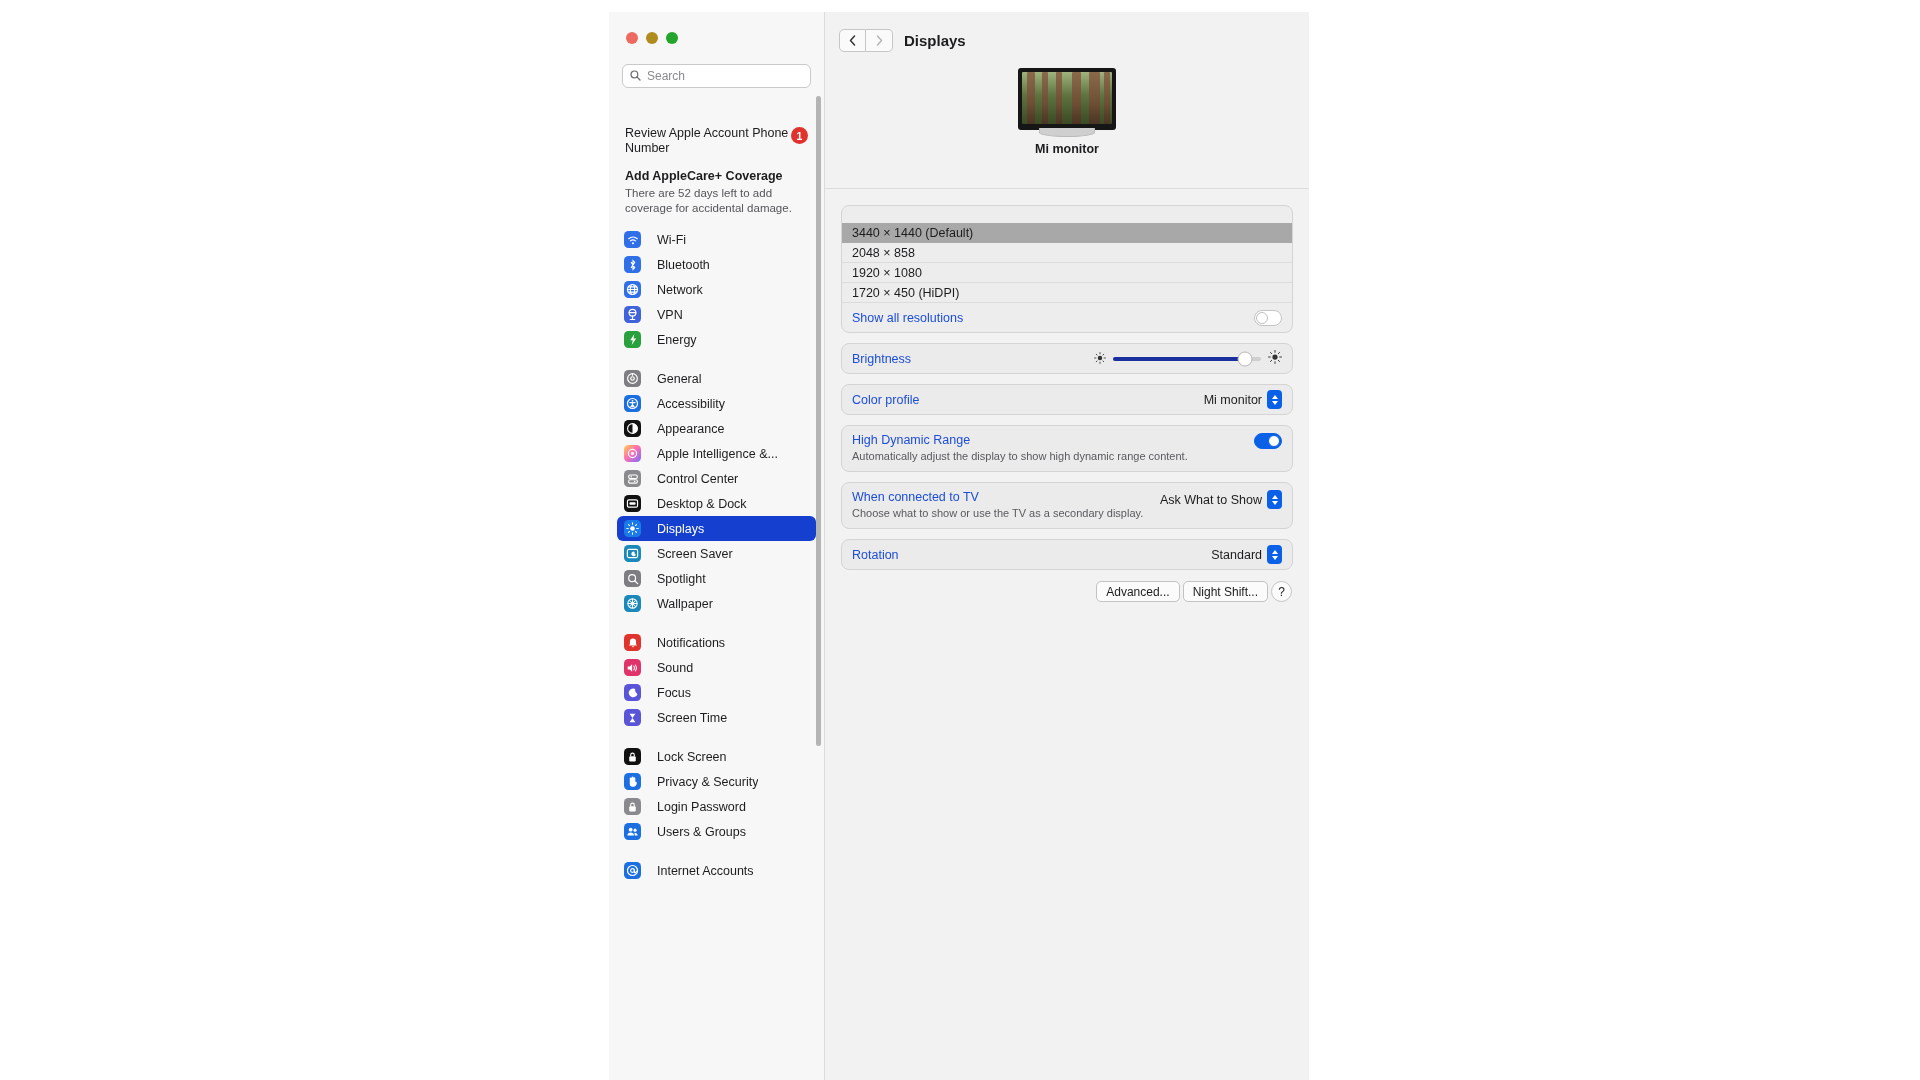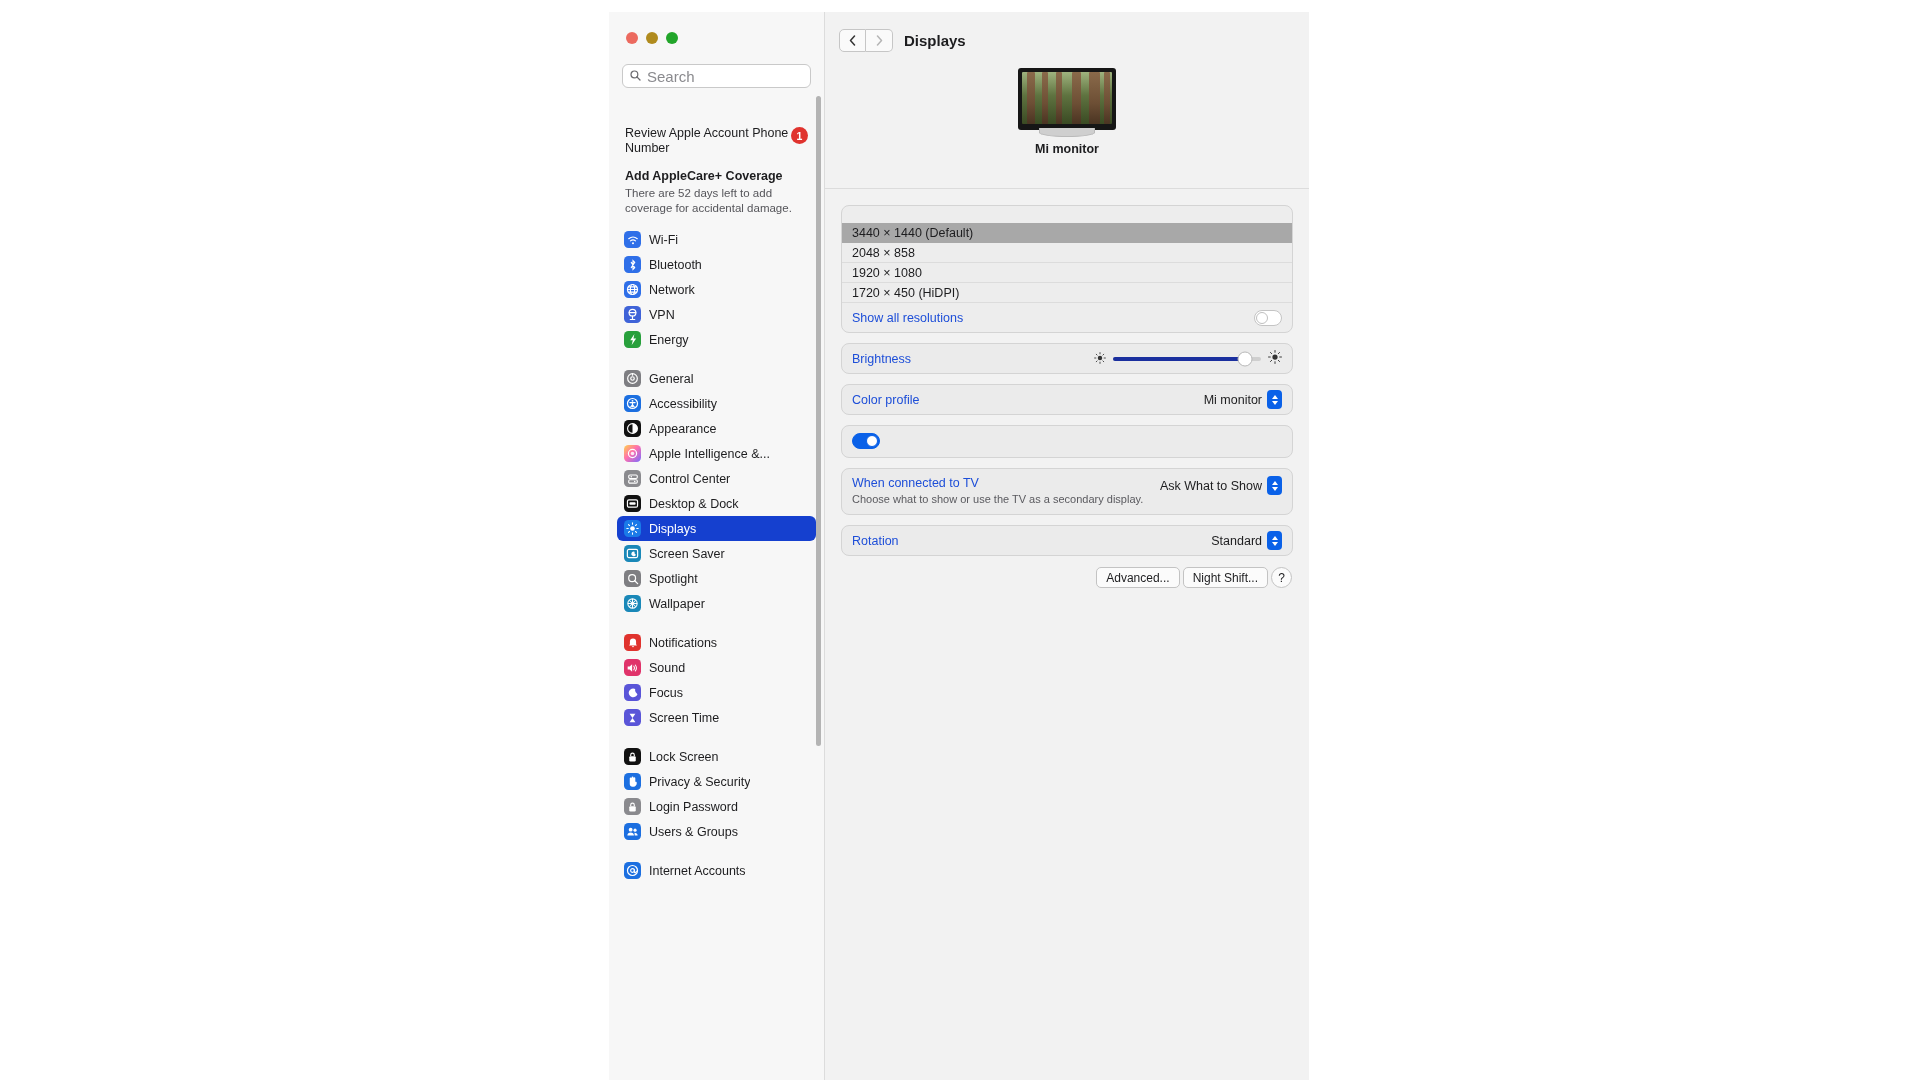--- a/index.html
+++ b/index.html
@@ -40,21 +40,21 @@
     border: 1px solid #c9c9c9;
     border-radius: 6px;
     display: flex; align-items: center;
     padding: 0 7px;
     gap: 6px;
   }
   .search-wrap svg { flex: none; }
   .search-input {
     border: none; outline: none; background: transparent;
     font-family: "Liberation Sans", sans-serif;
-    font-size: 15px; color: #1d1d1f;
+    font-size: 12px; color: #1d1d1f;
     width: 100%;
   }
   .search-input::placeholder { color: #8a8a8e; }
 
   .sidebar-scroll {
     position: absolute;
     top: 72px; bottom: 0; left: 0; right: 0;
     overflow: hidden;
     padding-top: 42px;
   }
@@ -86,21 +86,21 @@
     margin-top: 13px;
   }
   .alert-sub {
     font-size: 11.5px; color: #55555a; line-height: 14.5px;
     margin-top: 3px;
   }
 
   .nav-group { margin-top: 12px; padding: 0 8px; }
   .nav-group.gap { margin-top: 14px; }
   .nav-item {
-    display: flex; align-items: center; gap: 8px;
+    display: flex; align-items: center; gap: 16px;
     height: 25px; padding: 0 7px;
     border-radius: 6px;
     cursor: default;
   }
   .nav-item.selected { background: #1540cf; }
   .nav-item.selected .nav-label { color: #ffffff; }
   .nav-label {
     font-size: 12.5px; color: #1d1d1f;
     white-space: nowrap; overflow: hidden; text-overflow: ellipsis;
   }
@@ -667,20 +667,24 @@
               <span class="chev up"></span>
                 <span class="chev down"></span>
             </span>
           </div>
         </div>
       </div>
 
       <div class="card">
         <div class="row-block sep">
           <div class="row-flex">
+            <div>
+              <div class="row-label">High Dynamic Range</div>
+              <div class="row-sub">Automatically adjust the display to show high dynamic range content.</div>
+            </div>
             <div class="toggle on" id="toggle-hdr">
               <div class="knob"></div>
             </div>
           </div>
         </div>
       </div>
 
       <div class="card">
         <div class="row-block">
           <div class="row-flex">

